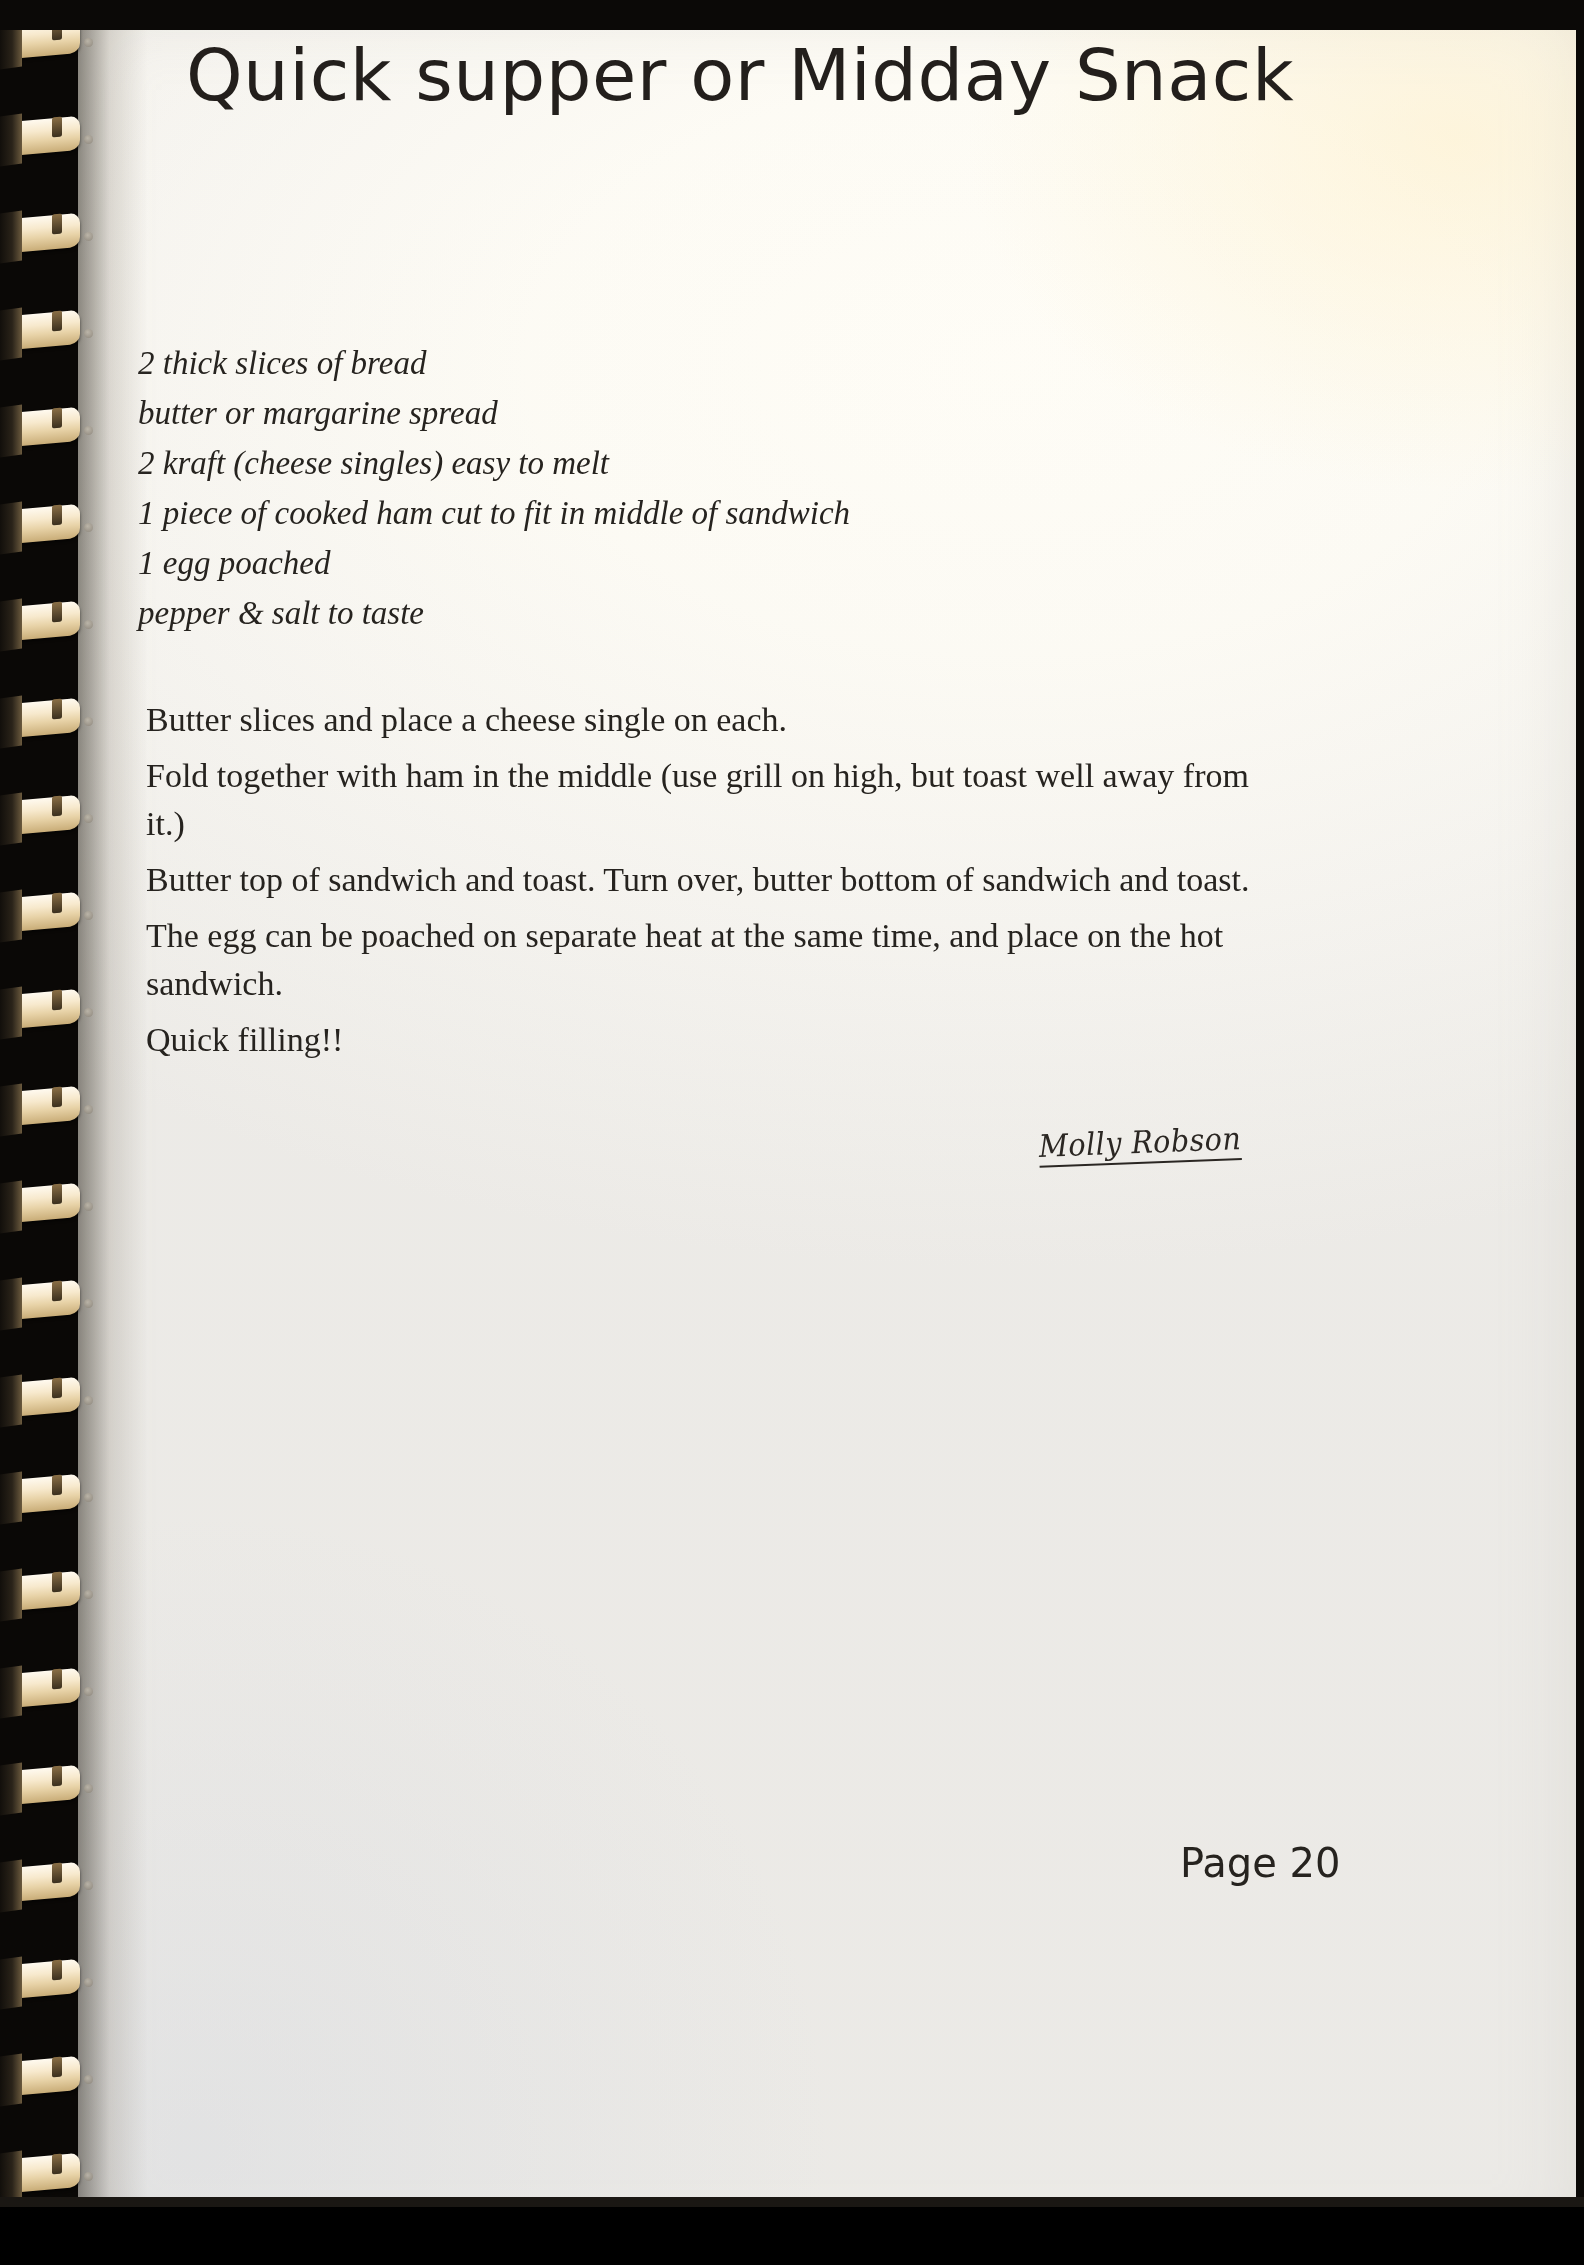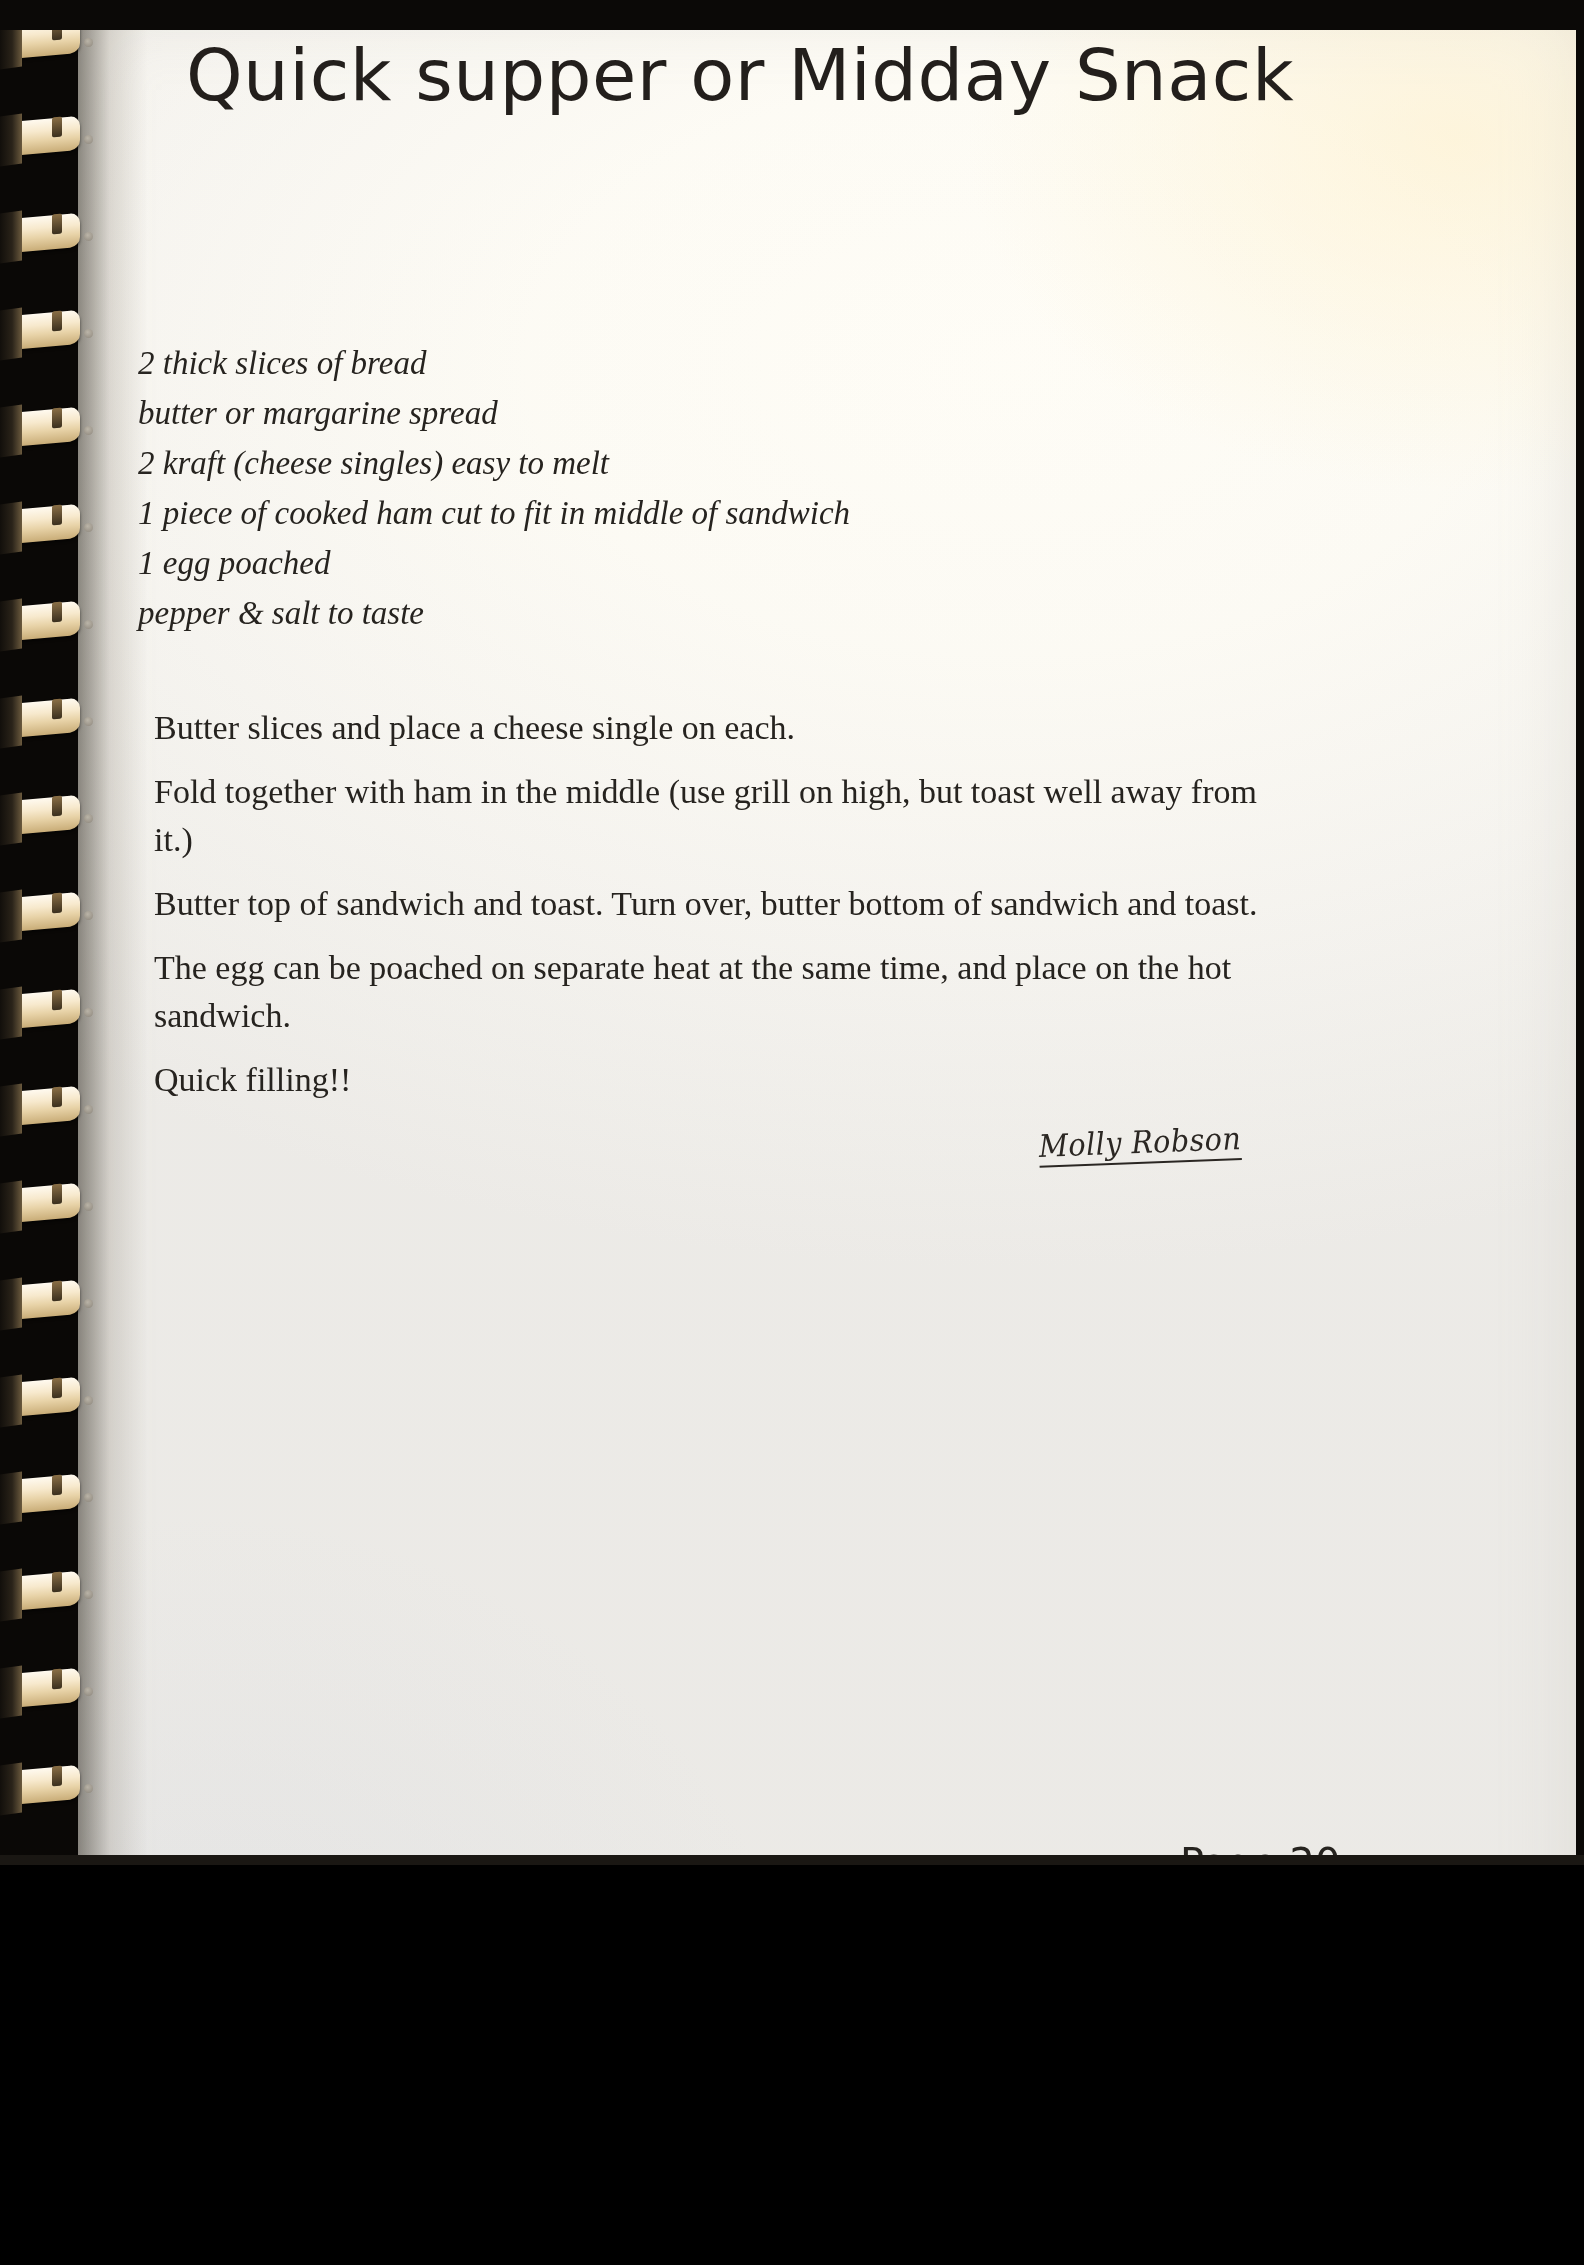--- a/index.html
+++ b/index.html
@@ -11,21 +11,21 @@
     width: 1584px;
     height: 2265px;
     overflow: hidden;
     font-family: "Liberation Serif", serif;
   }
 
   
   #scan {
     position: relative;
     width: 1584px;
-    height: 1865px;
+    height: 2207px;
     background: #0a0806;
     overflow: hidden;
   }
 
   
   .top-dark {
     position: absolute;
     left: 0; top: 0;
     width: 1584px; height: 30px;
     background: #0b0907;
@@ -151,21 +151,21 @@
   .method {
     position: absolute;
     left: 138px;
     top: 688px;
     width: 1160px;
     font-family: "Liberation Serif", serif;
     font-size: 34px;
     line-height: 48px;
     color: #26231f;
   }
-  .method p { margin: 16px; }
+  .method p { margin: 8px; }
 
   .signature {
     position: absolute;
     left: 1030px;
     top: 1124px;
     font-family: "DejaVu Serif", serif;
     font-style: italic;
     font-size: 31px;
     letter-spacing: 0.5px;
     color: #2b2723;

